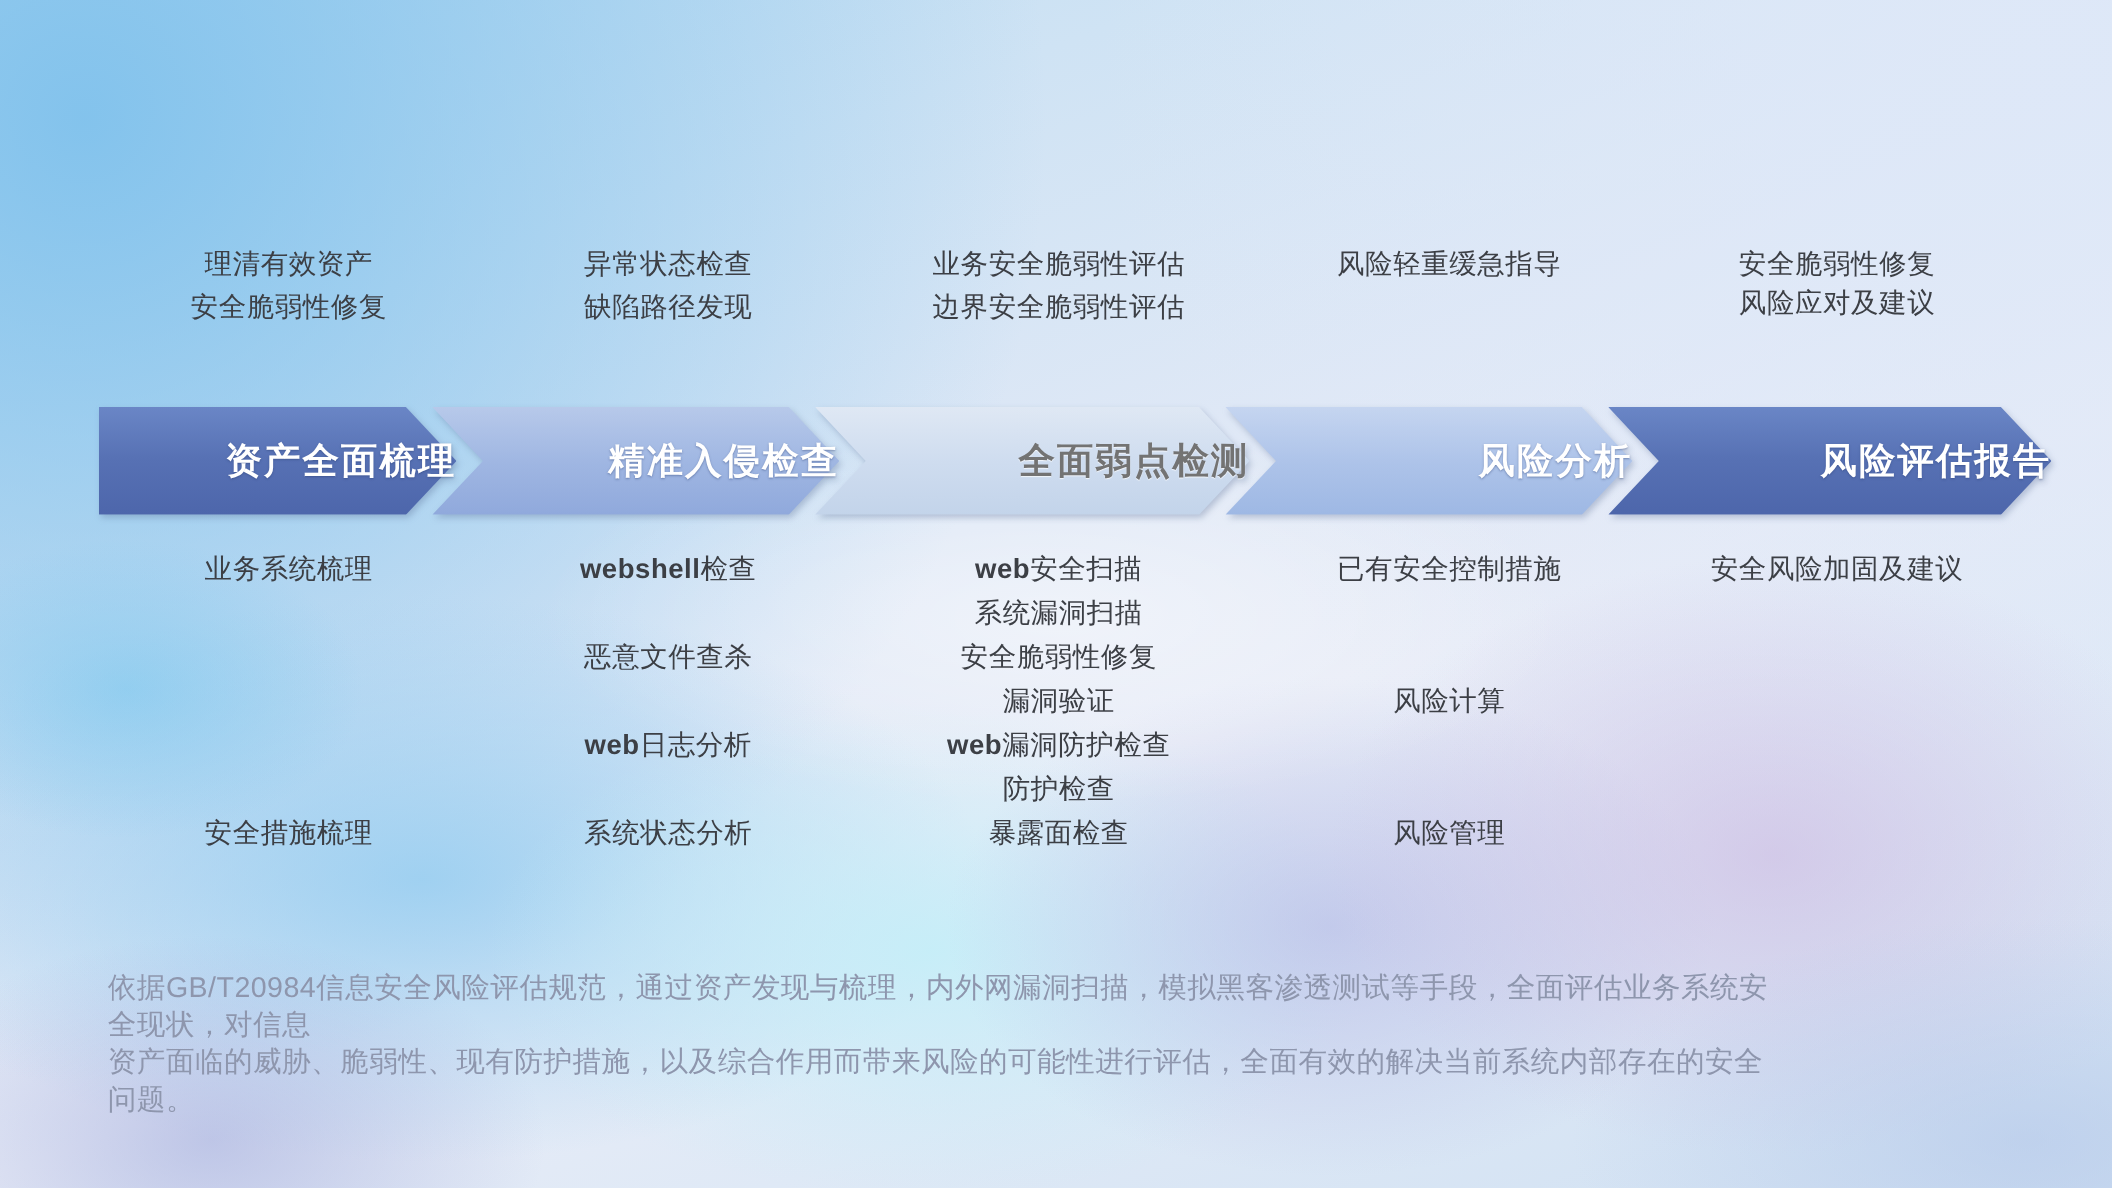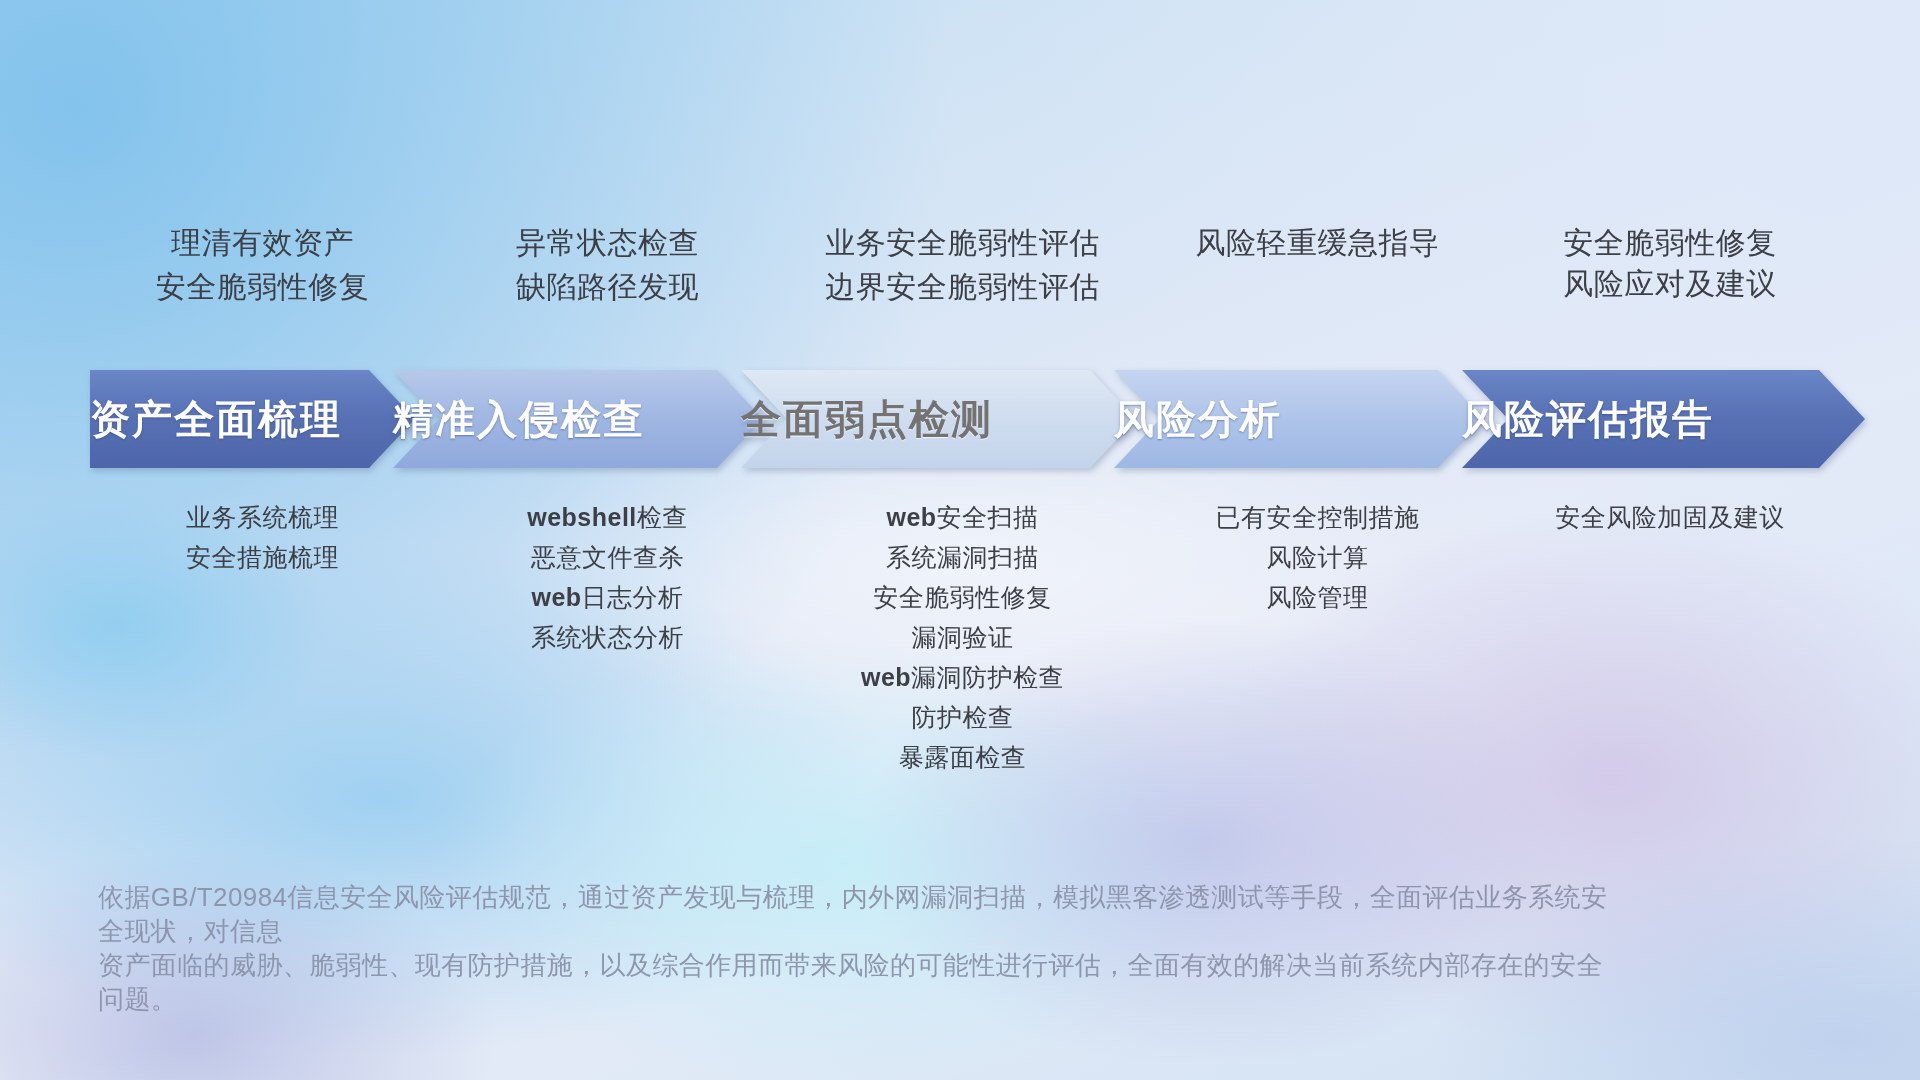--- a/index.html
+++ b/index.html
@@ -32,37 +32,37 @@
   
   .top-row{
     position:absolute;left:90px;top:228px;width:1760px;height:100px;
     display:flex;
   }
   .top-cell{
     display:flex;flex-direction:column;align-items:center;justify-content:flex-start;
     gap:14px;
   }
   .top-line{
-    font-size:30px;color:#3c3f45;letter-spacing:.5px;white-space:nowrap;line-height:1;
+    font-size:25px;color:#3c3f45;letter-spacing:.5px;white-space:nowrap;line-height:1;
   }
 
   
   .band{position:absolute;left:90px;top:370px;width:1775px;height:98px;}
   .chev{
     position:absolute;top:0;height:98px;
     display:flex;align-items:center;
     box-sizing:border-box;
     filter:drop-shadow(2px 3px 3px rgba(90,110,150,.35));
   }
   .chev .shape{
     position:absolute;inset:0;
   }
   .chev .txt{
-    position:relative;z-index:2;width:100%;text-align:left;
-    font-size:40px;font-weight:bold;letter-spacing:2px;white-space:nowrap;font-family:Liberation Mono, monospace;
+    position:relative;z-index:2;width:100%;text-align:right;
+    font-size:33px;font-weight:bold;letter-spacing:2px;white-space:nowrap;font-family:Liberation Mono, monospace;
   }
   .chev.first .shape{
     background:linear-gradient(180deg,#6a86c6 0%,#5771b4 48%,#4d66ab 100%);
     clip-path:polygon(0 0, calc(100% - 46px) 0, 100% 50%, calc(100% - 46px) 100%, 0 100%);
   }
   .chev.mid .shape{
     clip-path:polygon(0 0, calc(100% - 46px) 0, 100% 50%, calc(100% - 46px) 100%, 0 100%, 46px 50%);
   }
   .chev.last .shape{
     clip-path:polygon(0 0, calc(100% - 46px) 0, 100% 50%, calc(100% - 46px) 100%, 0 100%, 46px 50%);
@@ -73,21 +73,21 @@
   .c5 .shape{background:linear-gradient(180deg,#6a86c6 0%,#5771b4 48%,#4d66ab 100%);}
 
   .t-white{color:#ffffff;text-shadow:0 1px 2px rgba(40,60,110,.45);}
   .t-blue{color:#737373;text-shadow:0 1px 1px rgba(255,255,255,.75);}
 
   
   .bottom-row{
     position:absolute;left:90px;top:505px;width:1760px;
     display:flex;
   }
-  .bot-cell{display:flex;flex-direction:column;align-items:center;gap:15px;}
+  .bot-cell{display:flex;flex-direction:column;align-items:center;gap:15px;justify-content:space-between;}
   .bot-line{
     font-size:25px;color:#3c3f45;white-space:nowrap;line-height:1;letter-spacing:.5px;
   }
   .bot-line b{font-weight:bold;}
 
   
   .footer{
     position:absolute;left:98px;top:880px;width:1520px;
     font-size:26px;line-height:34px;color:#8e96ad;letter-spacing:.4px;
   }

